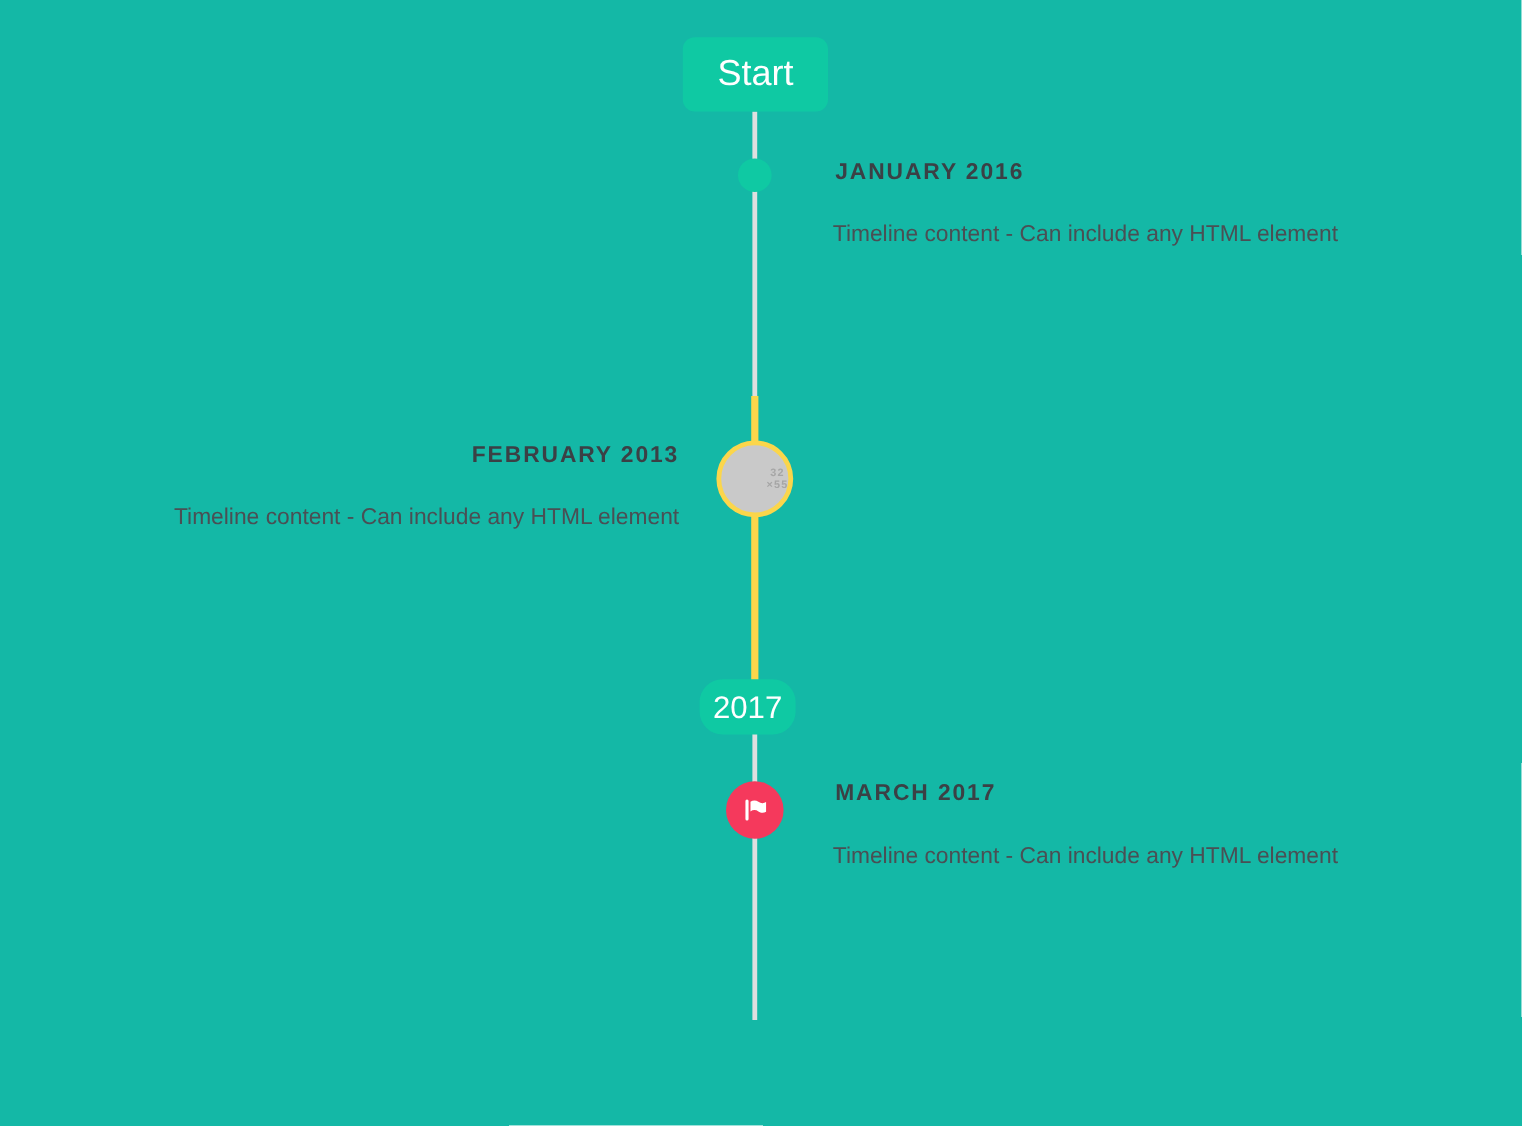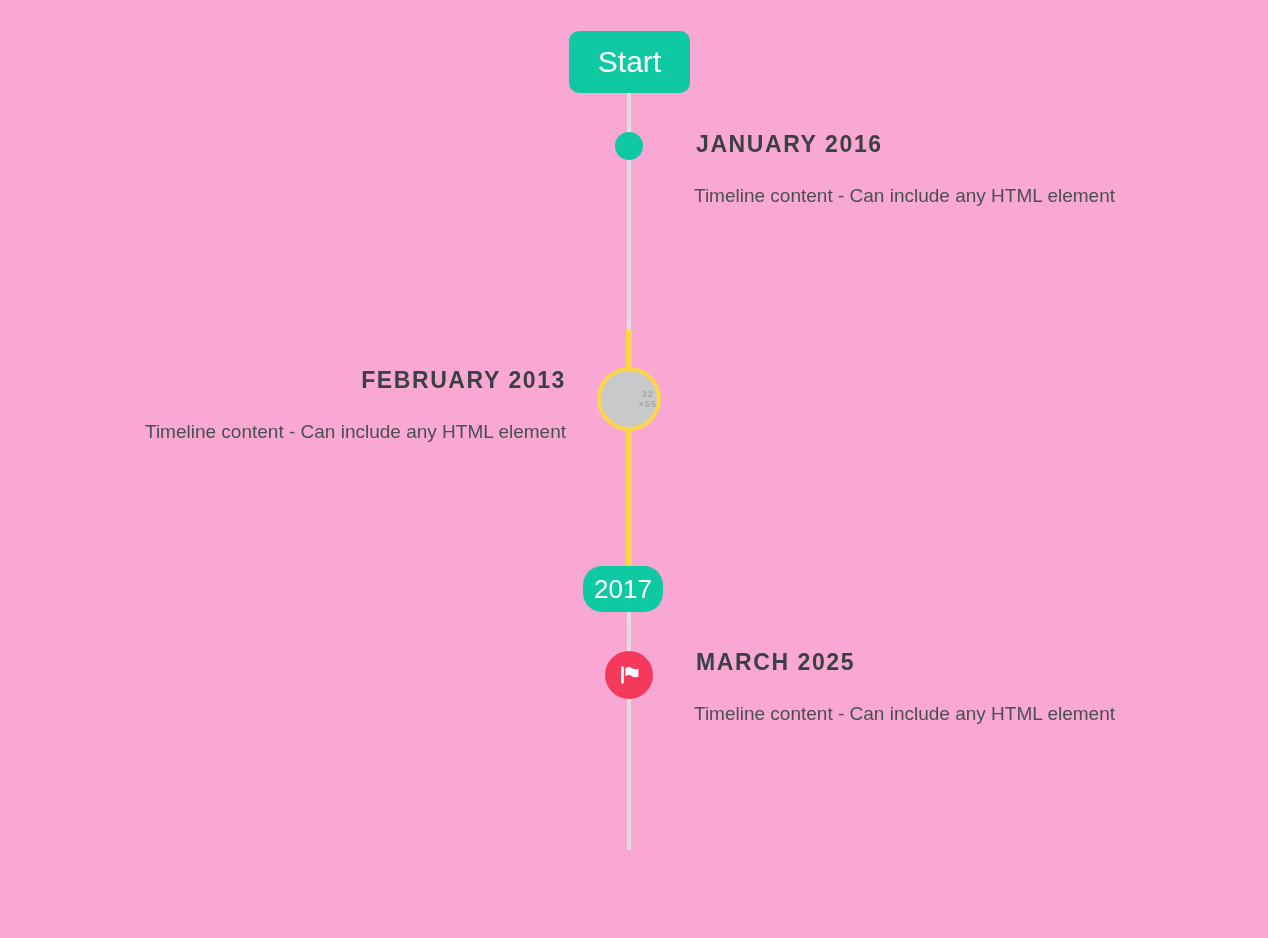--- a/index.html
+++ b/index.html
@@ -6,21 +6,21 @@
 
   html, body {
     background: #ffffff;
     font-family: "Liberation Sans", "DejaVu Sans", sans-serif;
   }
 
   .stage {
     position: relative;
     width: 1268px;
     height: 938px;
-    background: #f9a8d4;
+    background: #14b8a6;
     overflow: hidden;
   }
 
   
   .axis-gray {
     position: absolute;
     left: 627px;
     top: 93px;
     width: 4px;
     height: 757px;
@@ -101,21 +101,21 @@
     background: #f5395c;
     display: flex;
     align-items: center;
     justify-content: center;
   }
   .marker-flag svg { display: block; }
 
   
   .item-title {
     position: absolute;
-    font-size: 23px;
+    font-size: 19px;
     font-weight: 700;
     letter-spacing: 1.6px;
     color: #3b4045;
     white-space: nowrap;
     line-height: 22px;
   }
   .item-content {
     position: absolute;
     font-size: 19px;
     line-height: 48px;
@@ -163,17 +163,17 @@
         <path d="M8.4 5.2
                  C 10.4 3.7, 13 3.7, 15 5.2
                  C 17 6.7, 19.6 6.7, 21.4 5.4
                  L 21.4 13.4
                  C 19.6 14.7, 17 14.7, 15 13.2
                  C 13 11.7, 10.4 11.7, 8.4 13.2
                  Z"></path>
       </svg>
     </span>
   </div>
-  <div class="item-title title-mar">MARCH 2025</div>
+  <div class="item-title title-mar">MARCH 2017</div>
   <div class="item-content content-mar">Timeline content - Can include any HTML element</div>
 
 
 </div>
 
 </body></html>

